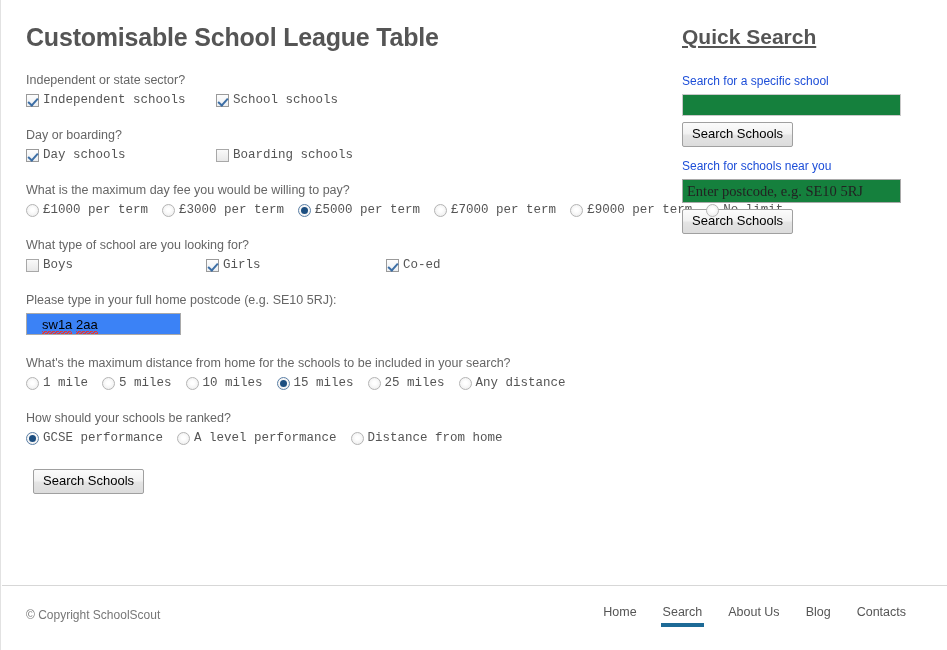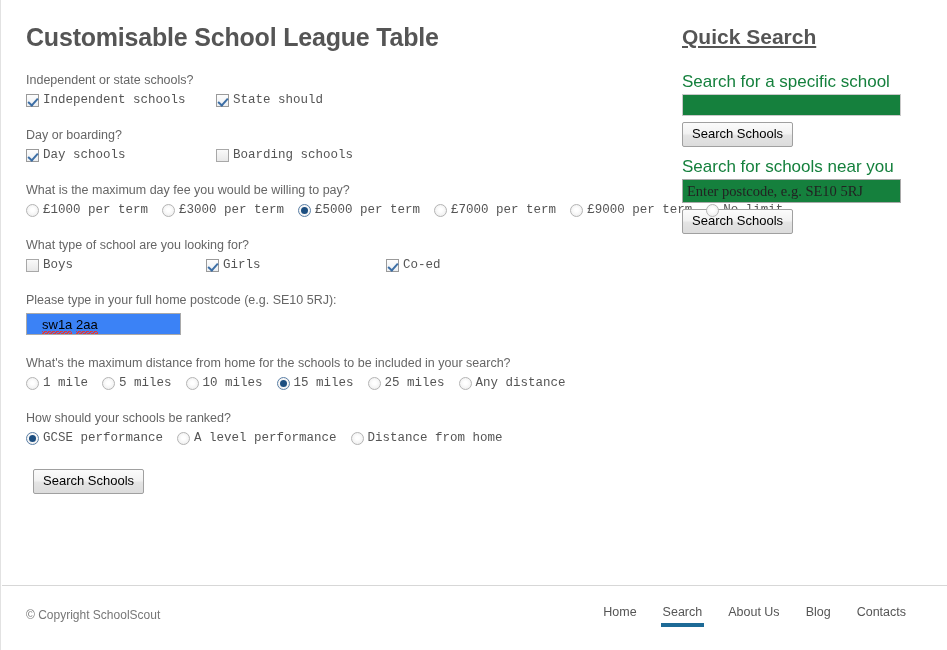--- a/index.html
+++ b/index.html
@@ -139,22 +139,22 @@
     background-image: repeating-linear-gradient(
       135deg, #e03a3a 0 1px, transparent 1px 2px,
       #e03a3a 2px 3px, transparent 3px 4px);
     background-repeat: repeat-x;
     background-size: 4px 3px;
     background-position: 0 bottom;
     padding-bottom: 2px;
   }
 
   .qs-label {
-    font-size: 17px;
-    color: #15803d;
+    font-size: 12px;
+    color: #1d4ed8;
     line-height: 15px;
     margin-bottom: 5px;
     padding-left: 2px;
   }
   .qs-input-school {
     width: 219px;
     height: 22px;
     border: 1px solid #c9c9c9;
     margin-left: 2px;
     display: block;
@@ -242,29 +242,29 @@
 <body>
 
 <div class="page">
   <div class="content">
     <div class="columns">
 
       <div class="col-main">
         <h1>Customisable School League Table</h1>
 
         <div class="q-block">
-          <div class="q-label">Independent or state schools?</div>
+          <div class="q-label">Independent or state sector?</div>
           <div class="opt-row">
             <div class="opt" style="width:190px">
               <span class="cb checked"></span>
               <span class="opt-label">Independent schools</span>
             </div>
             <div class="opt">
               <span class="cb checked"></span>
-              <span class="opt-label">State should</span>
+              <span class="opt-label">School schools</span>
             </div>
           </div>
         </div>
 
         <div class="q-block">
           <div class="q-label">Day or boarding?</div>
           <div class="opt-row">
             <div class="opt" style="width:190px">
               <span class="cb checked"></span>
               <span class="opt-label">Day schools</span>

